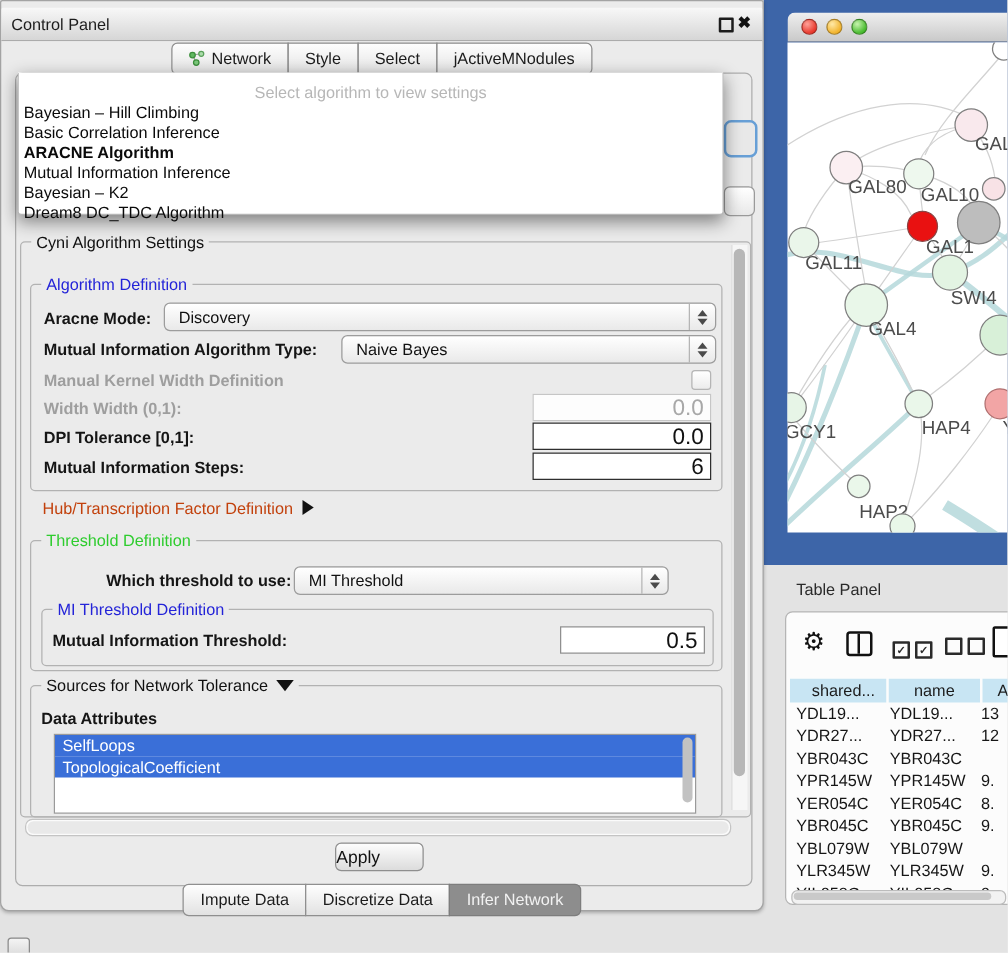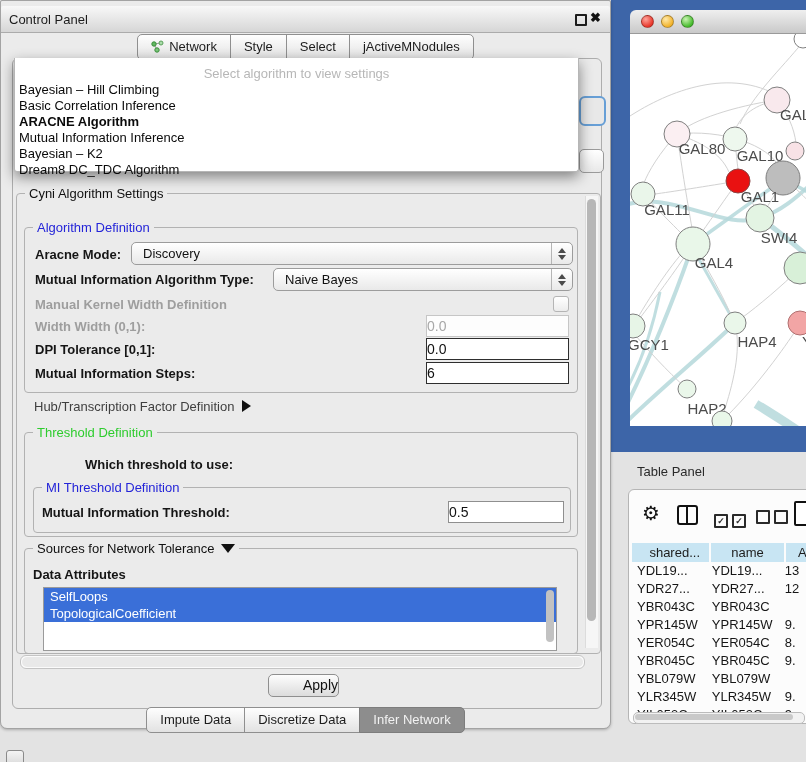--- a/index.html
+++ b/index.html
@@ -37,37 +37,37 @@
   .legend.blue{color:#2424d8}.legend.green{color:#2ecc2e}
   .lbl{font-size:13px;font-weight:bold;color:#151515;white-space:nowrap}
   .lbl.dis{color:#9e9e9e}
   .combo{border:1px solid #9c9c9c;border-radius:5px;background:linear-gradient(#ffffff,#e9e9e9);
          display:flex;align-items:center;box-sizing:border-box}
   .combo .ctxt{flex:1;font-size:13px;color:#111;padding-left:11px;white-space:nowrap;overflow:hidden}
   .stepper{width:20px;align-self:stretch;border-left:1px solid #b5b5b5;display:flex;flex-direction:column;
            align-items:center;justify-content:center;gap:2px}
   .arr-up{width:0;height:0;border-left:4px solid transparent;border-right:4px solid transparent;border-bottom:5px solid #4a4a4a}
   .arr-dn{width:0;height:0;border-left:4px solid transparent;border-right:4px solid transparent;border-top:5px solid #4a4a4a}
-  .field{background:#fff;border:1px solid #2e2e2e;font-size:14px;color:#111;
+  .field{background:#fff;border:1px solid #2e2e2e;font-size:18px;color:#111;text-align:right;
          padding-right:5px;box-sizing:border-box}
   .field.dis{border:1px solid #c6c6c6;color:#a8a8a8;background:#fdfdfd}
   .checkbox{width:14px;height:14px;border:1px solid #b5b5b5;border-radius:3px;background:linear-gradient(#fff,#ececec)}
   .tri-right{display:inline-block;width:0;height:0;border-top:6px solid transparent;border-bottom:6px solid transparent;
              border-left:9px solid #111;margin-left:8px;vertical-align:-1px}
   .tri-down{display:inline-block;width:0;height:0;border-left:7px solid transparent;border-right:7px solid transparent;
             border-top:9px solid #111;margin-left:6px;vertical-align:-1px}
   .vscroll{position:absolute;top:2px;right:2px;width:12px;height:452px;background:#f6f6f6;border-left:1px solid #dcdcdc}
   .vthumb{position:absolute;top:3px;left:1px;width:9px;height:422px;background:#b7b7b7;border-radius:5px}
   .attr-list{left:18px;top:38px;width:512px;height:62px;background:#fff;border:1px solid #9a9a9a;overflow:hidden}
   .attr-item{height:17px;line-height:17px;font-size:13px;padding-left:6px;color:#fff;background:#3a6fd8;white-space:nowrap}
   .list-thumb{position:absolute;top:2px;right:2px;width:8px;height:52px;background:#c2c2c2;border-radius:4px}
   .hscroll{left:20px;top:655px;width:563px;height:12px;border:1px solid #c4c4c4;border-radius:6px;background:#fbfbfb;z-index:6}
   .hthumb{position:absolute;top:1px;left:1px;right:1px;bottom:1px;background:#e9e9e9;border-radius:5px}
   .btn{background:linear-gradient(#fdfdfd,#dcdcdc);border:1px solid #8f8f8f;border-radius:5px;
-       font-size:14px;color:#111;text-align:right;box-sizing:border-box}
+       font-size:14px;color:#111;text-align:left;box-sizing:border-box}
   .corner-ico{left:6px;top:750px;width:16px;height:14px;border:1px solid #8a8a8a;border-radius:3px;
               background:linear-gradient(#f4f4f4,#dadada)}
   
   .desktop{left:611px;top:0;width:195px;height:452px;background:#3d65a8}
   .netwin{left:630px;top:10px;width:176px;height:415px;z-index:3}
   .net-titlebar{position:absolute;left:0;top:0;width:176px;height:23px;background:linear-gradient(#efefef,#c9c9c9);
                 border-radius:6px 0 0 0;border-bottom:1px solid #9a9a9a}
   .light{position:absolute;top:5px;width:13px;height:13px;border-radius:50%;box-sizing:border-box;border:1px solid rgba(0,0,0,.3)}
   .light.red{left:11px;background:radial-gradient(circle at 35% 30%,#ffa39a,#e8382c 70%)}
   .light.yellow{left:31px;background:radial-gradient(circle at 35% 30%,#ffe9a8,#f2b32c 70%)}
@@ -320,27 +320,34 @@
   <div class="abs lbl dis" style="left:10px;top:69px">Manual Kernel Width Definition</div>
   <div class="abs checkbox" style="left:528px;top:68px"></div>
   <div class="abs lbl dis" style="left:10px;top:91px">Width Width (0,1):</div>
   <div class="abs field dis" style="left:401px;top:87px;width:143px;height:22px;line-height:20px">0.0</div>
   <div class="abs lbl" style="left:10px;top:114px">DPI Tolerance [0,1]:</div>
   <div class="abs field" style="left:401px;top:110px;width:143px;height:22px;line-height:20px">0.0</div>
   <div class="abs lbl" style="left:10px;top:138px">Mutual Information Steps:</div>
   <div class="abs field" style="left:401px;top:134px;width:143px;height:22px;line-height:20px">6</div>
 </div>
 
-<div class="abs" style="left:34px;top:399px;z-index:6;font-size:13px;color:#404040;white-space:nowrap">
+<div class="abs" style="left:34px;top:399px;z-index:6;font-size:13px;color:#c2410c;white-space:nowrap">
   <span>Hub/Transcription Factor Definition</span><span class="tri-right"></span>
 </div>
 
 <div class="abs group" style="left:24px;top:432px;width:552px;height:103px">
   <span class="legend green">Threshold Definition</span>
   <div class="abs lbl" style="left:60px;top:24px">Which threshold to use:</div>
+  <div class="abs combo" style="left:210px;top:20px;width:300px;height:23px">
+    <span class="ctxt">MI Threshold</span>
+    <span class="stepper">
+        <span class="arr-up"></span>
+        <span class="arr-dn"></span>
+      </span>
+  </div>
   <div class="abs group" style="left:8px;top:54px;width:536px;height:44px;z-index:6">
     <span class="legend blue">MI Threshold Definition</span>
     <div class="abs lbl" style="left:8px;top:17px">Mutual Information Threshold:</div>
     <div class="abs field" style="left:414px;top:13px;width:116px;height:22px;line-height:20px;border-color:#8f8f8f">0.5</div>
   </div>
 </div>
 
 <div class="abs group" style="left:24px;top:548px;width:552px;height:104px">
   <span class="legend" style="display:flex;align-items:center">
     <span>Sources for Network Tolerance</span>

